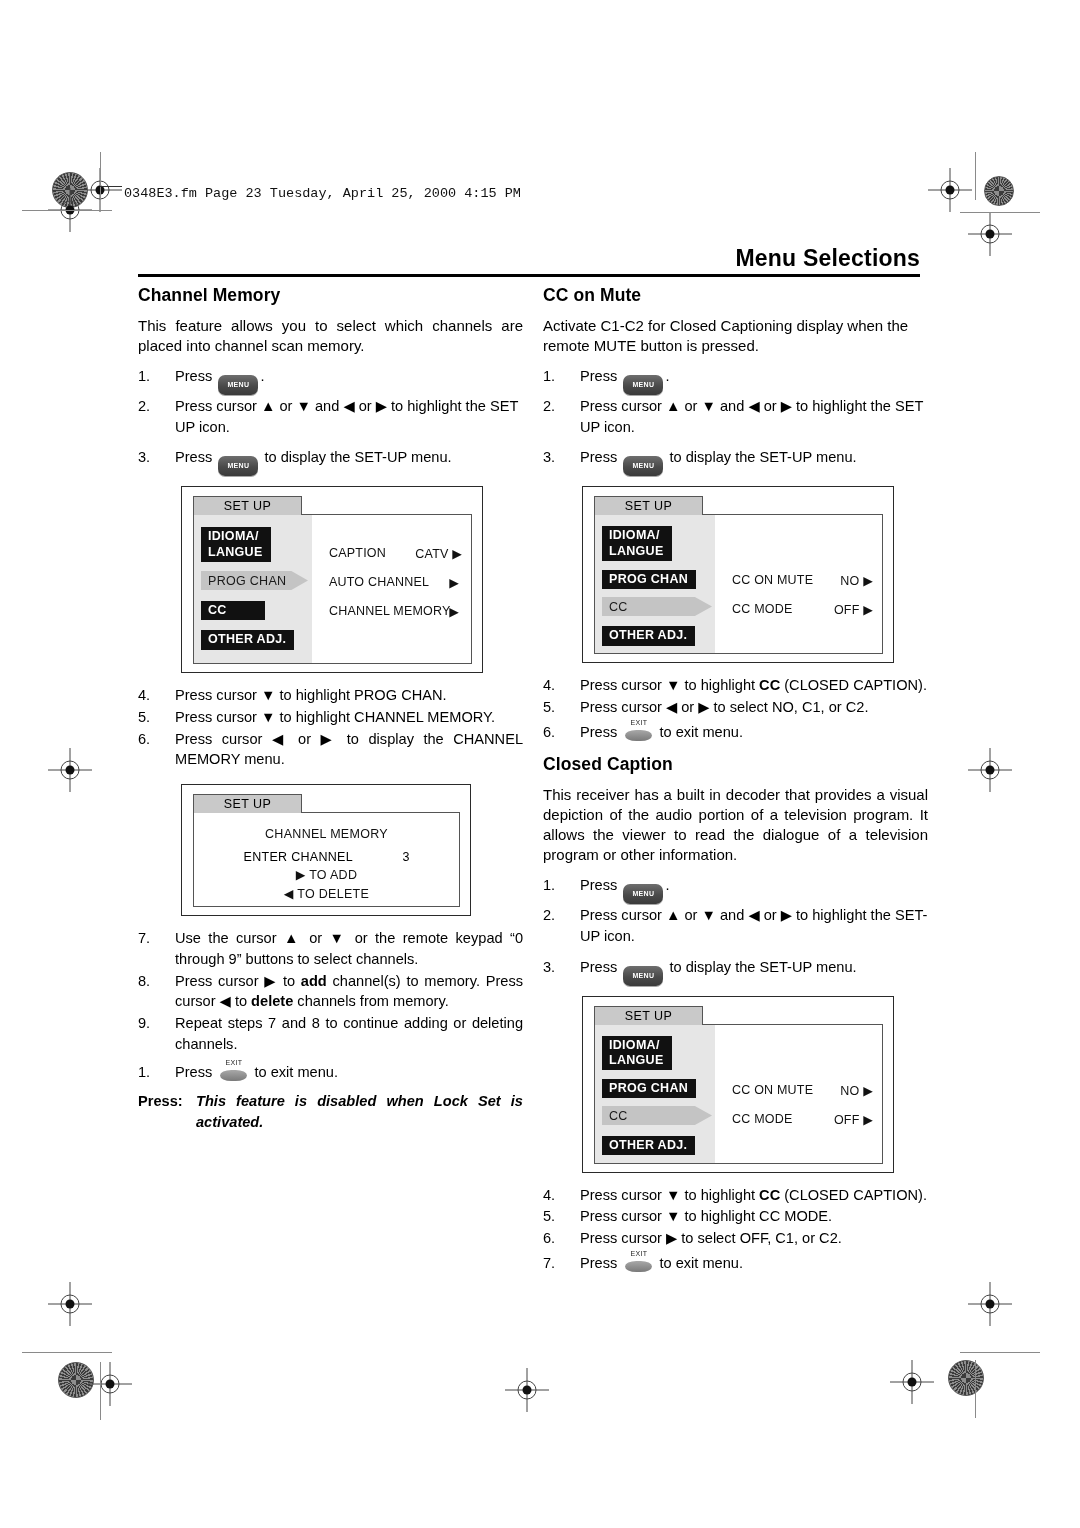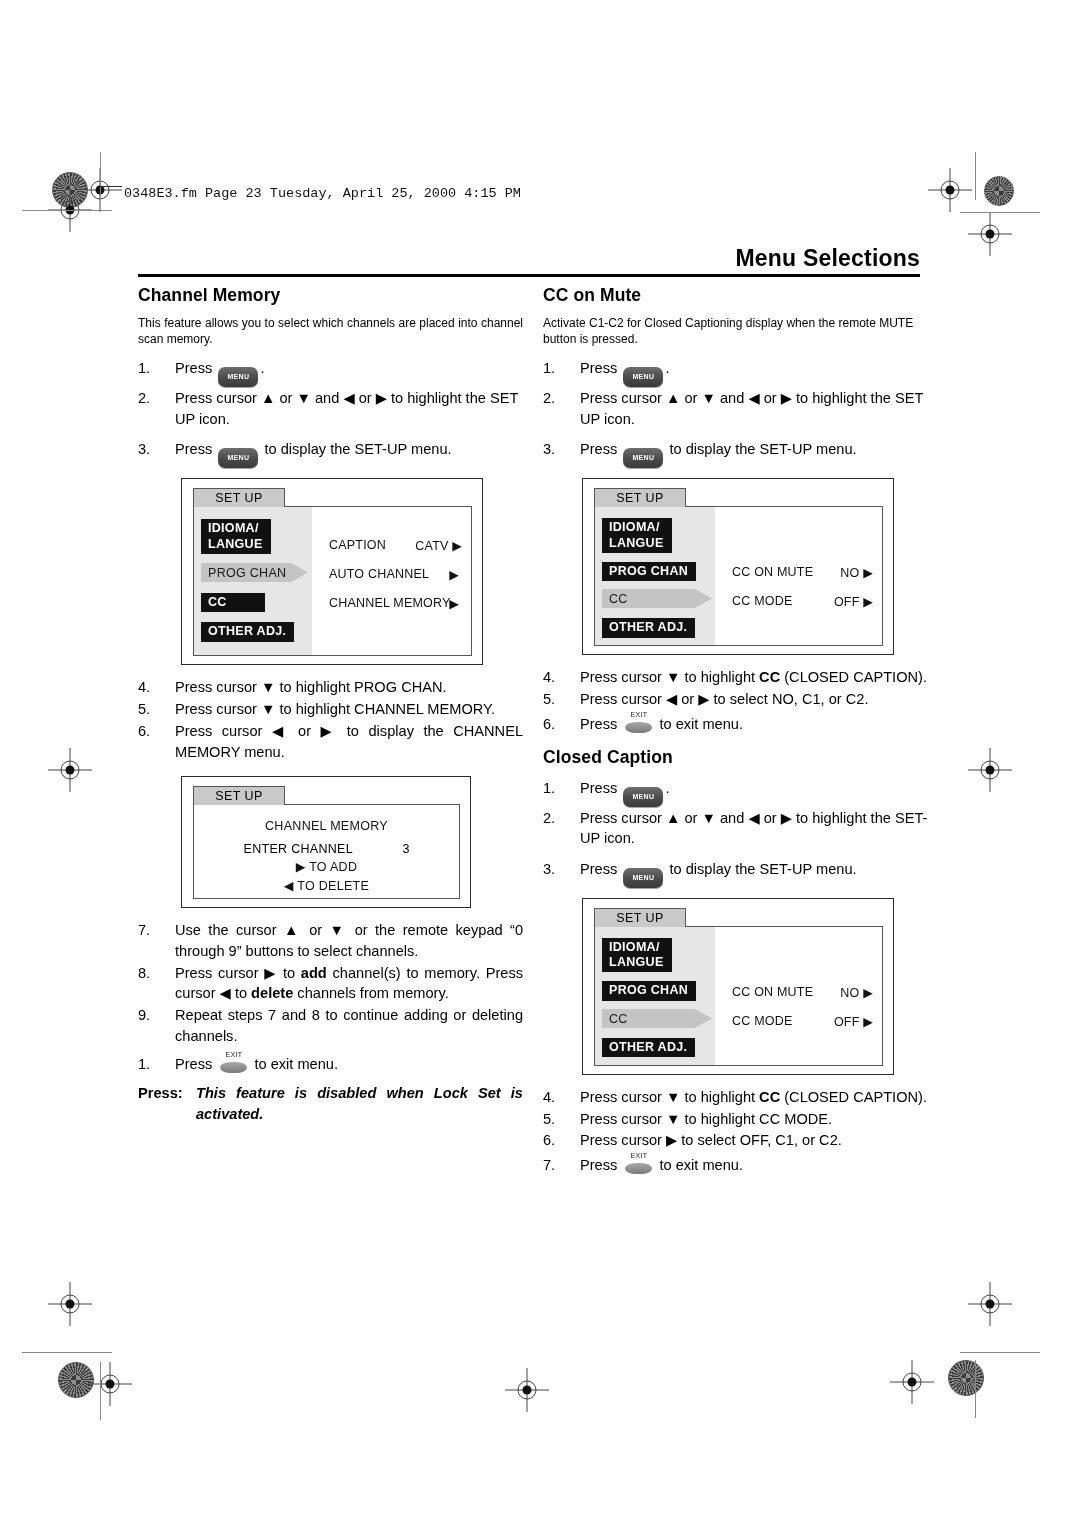--- a/index.html
+++ b/index.html
@@ -22,21 +22,21 @@
   
   .runhead{position:absolute;right:160px;top:245px;font-size:23px;font-weight:bold;letter-spacing:.2px;}
   .head-rule{position:absolute;left:138px;right:160px;top:274px;height:3px;background:#000;}
 
   
   .col{position:absolute;top:285px;width:385px;}
   .col-left{left:138px;}
   .col-right{left:543px;}
 
   h2.sec{font-size:17.5px;font-weight:bold;margin:0 0 10px 0;letter-spacing:.1px;}
-  p.body{font-size:12px;line-height:1.33;margin:0 0 10px 0;text-align:justify;}
+  p.body{font-size:15px;line-height:1.33;margin:0 0 10px 0;text-align:justify;}
   p.body.nojust{text-align:left;}
 
   ol.steps{list-style:none;margin:0 0 0 0;padding:0;font-size:14.6px;line-height:1.42;}
   ol.steps li{position:relative;padding-left:37px;margin-bottom:1px;}
   ol.steps li .num{position:absolute;left:0;top:0;width:30px;text-align:left;}
   ol.steps li.just .txt{text-align:justify;display:block;}
   ol.steps li .txt{display:block;}
   .gap{height:9px;}
 
   
@@ -50,21 +50,21 @@
   .btn-exit .lbl{position:absolute;left:0;right:0;top:-10px;font-size:7px;text-align:center;color:#222;letter-spacing:.3px;}
 
   .b{font-weight:bold;}
   .note-row{font-size:14.6px;line-height:1.42;position:relative;padding-left:58px;margin-top:9px;}
   .note-row .lbl{position:absolute;left:0;top:0;font-weight:bold;}
   .note-row .txt{display:block;text-align:justify;font-weight:bold;font-style:italic;}
 
   
   .osd{position:relative;border:1.5px solid #2a2a2a;background:#fff;margin:10px 0 12px 43px;}
   .osd-inner{position:relative;margin:9px 10px 9px 11px;}
-  .osd-tab{position:relative;width:92px;height:19px;background:#c9c9c9;border:1px solid #555;border-bottom:none;
+  .osd-tab{position:relative;width:109px;height:19px;background:#c9c9c9;border:1px solid #555;border-bottom:none;
     font-size:12.5px;text-align:center;line-height:19px;letter-spacing:.4px;box-sizing:border-box;z-index:3;}
   .osd-screen{position:relative;border:1px solid #555;border-top:1px solid #555;margin-top:-1px;background:#fff;box-sizing:border-box;}
   .osd-leftpane{position:absolute;left:0;top:0;bottom:0;width:118px;background:#e6e6e6;}
   .osd-items{position:relative;padding:14px 0 14px 0;}
   .mi{position:relative;height:auto;margin:0 0 10px 0;}
   .mi .chip{position:relative;display:inline-block;background:#111;color:#fff;font-size:12.5px;font-weight:bold;
     padding:2px 8px 2px 7px;letter-spacing:.3px;line-height:1.22;z-index:2;}
   .mi .chip.two{white-space:pre-line;}
   .mi.sel .chip{background:#c4c4c4;color:#1a1a1a;font-weight:normal;}
   .mi.sel .pointer{position:absolute;left:0;top:0;height:100%;width:180px;z-index:1;}
@@ -389,20 +389,21 @@
         <span class="num">5.</span>
         <span class="txt">Press cursor ◀ or ▶ to select NO, C1, or C2.</span>
       </li>
       <li style="margin-top:4px;">
         <span class="num">6.</span>
         <span class="txt">Press <span class="btn-exit"><span class="lbl">EXIT</span><span class="cap"></span></span> to exit menu.</span>
       </li>
     </ol>
 
     <h2 class="sec" style="margin-top:12px;">Closed Caption</h2>
+    <p class="body">This receiver has a built in decoder that provides a visual depiction of the audio portion of a television program. It allows the viewer to read the dialogue of a television program or other information.</p>
 
     <ol class="steps">
       <li>
         <span class="num">1.</span>
         <span class="txt"><span>Press</span>
           <span class="btn-menu">MENU</span><span>.</span></span>
       </li>
       <li>
         <span class="num">2.</span>
         <span class="txt">Press cursor ▲ or ▼ and ◀ or ▶ to highlight the SET-UP icon.</span>

